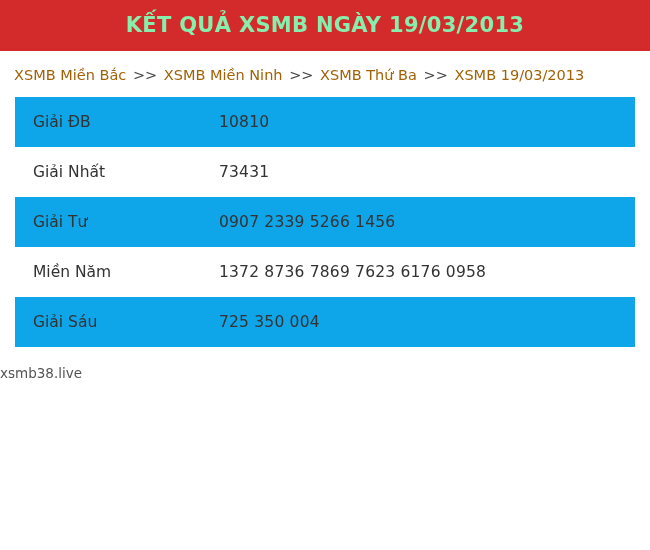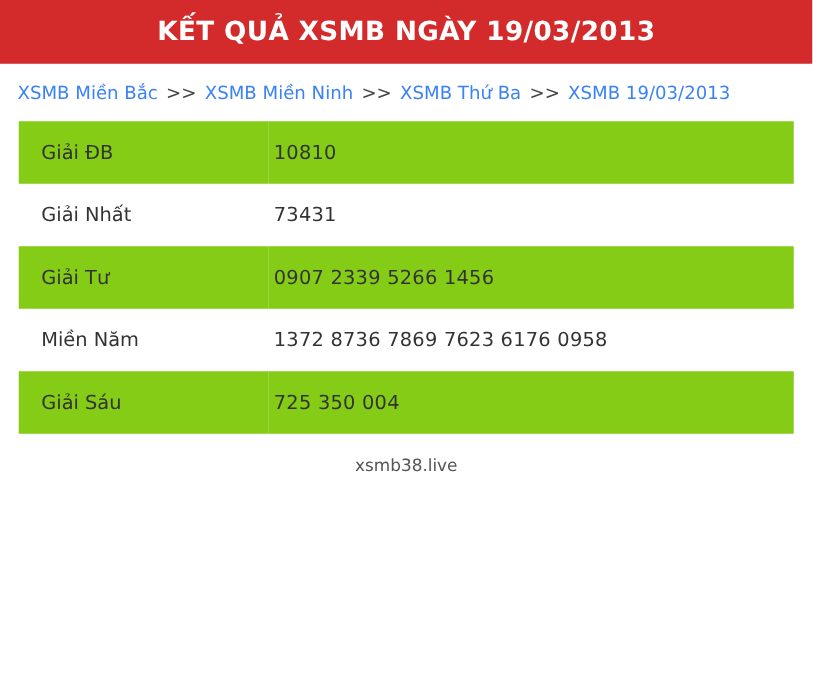--- a/index.html
+++ b/index.html
@@ -17,70 +17,69 @@
   .page {
     width: 650px;
     height: 550px;
     box-sizing: border-box;
     background: #ffffff;
     display: flex;
     flex-direction: column;
   }
   .header {
     background: #d32b2b;
-    color: #ffffff;
+    color: #86efac;
     text-align: center;
     font-size: 21px;
     font-weight: bold;
     letter-spacing: 0.3px;
     padding: 13px 10px 14px 10px;
     box-sizing: border-box;
   }
   .breadcrumb {
     padding: 16px 14px 14px 14px;
     font-size: 14.5px;
     color: #444444;
     white-space: nowrap;
     overflow: hidden;
   }
   .breadcrumb .crumb {
-    color: #3b82f6;
+    color: #a16207;
   }
   .breadcrumb .sep {
     color: #444444;
     padding: 0 2px;
   }
   .results {
     width: 620px;
     margin: 0 15px;
     border-collapse: collapse;
     table-layout: fixed;
   }
   .results tr.alt td {
-    background: #84cc16;
+    background: #0ea5e9;
   }
   .results td {
     height: 50px;
     vertical-align: middle;
     font-size: 15.5px;
     color: #333333;
     padding: 0;
   }
   .results td.label {
     width: 200px;
     padding-left: 18px;
     box-sizing: border-box;
   }
   .results td.value {
     padding-left: 4px;
     letter-spacing: 0.2px;
   }
   .footer {
     margin-top: 18px;
-    text-align: center;
     font-size: 13.5px;
     color: #555555;
   }
 </style>
 </head>
 <body>
 
 <div class="page">
 
   <div class="header">KẾT QUẢ XSMB NGÀY 19/03/2013</div>

